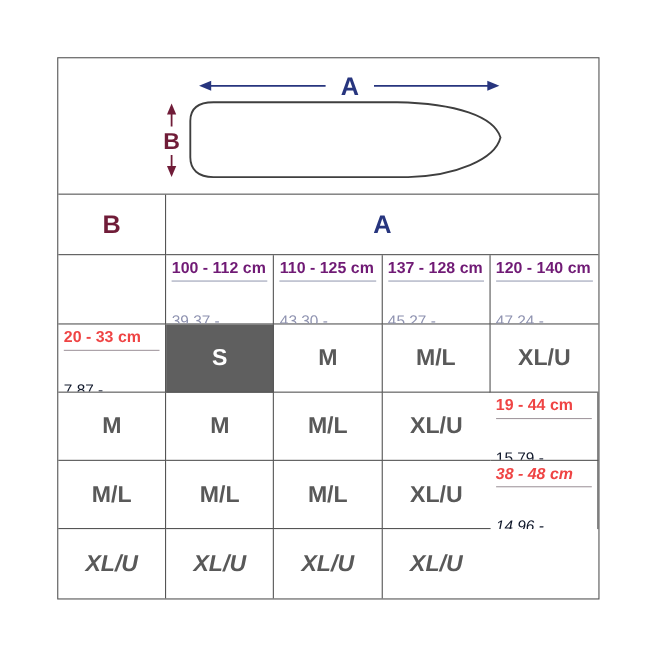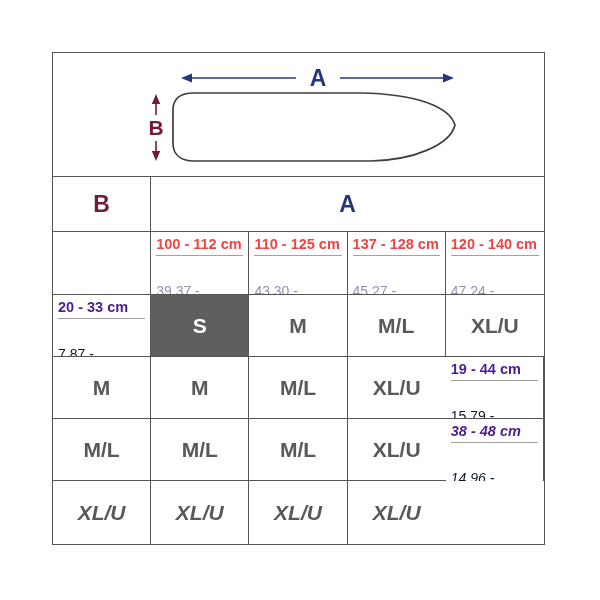--- a/index.html
+++ b/index.html
@@ -29,22 +29,22 @@
     display: flex; align-items: center; justify-content: center;
     font-size: 23px; font-weight: bold;
   }
   .hB { color: #701c38; }
   .hA { grid-column: 2 / -1; color: #27357e; }
   .colhead, .rowhead { padding: 4px 3px 0 5px; }
   .cm-range {
     font-size: 14.5px; font-weight: 600; white-space: nowrap;
     border-bottom: 1.2px solid #a39aa0; padding-bottom: 3px; margin-right: 2px;
   }
-  .colhead .cm-range { color: #ef4444; border-bottom-color: #9aa0b5; }
-  .rowhead .cm-range { color: #4c1d95; }
+  .colhead .cm-range { color: #701a75; border-bottom-color: #9aa0b5; }
+  .rowhead .cm-range { color: #ef4444; }
   .inch-range { font-size: 14px; line-height: 1.35; padding-top: 2px; margin-top: 24px; }
   .colhead .inch-range { color: #8e92b0; max-width: 78px; }
   .rowhead .inch-range { color: #0f172a; max-width: 72px; }
   .val {
     display: flex; align-items: center; justify-content: center;
     font-size: 21px; font-weight: bold; color: #595959;
   }
   .val.sel { background: #5f5f5f; color: #ffffff; }
   svg text { font-family: "Liberation Sans", "DejaVu Sans", sans-serif; }
 </style>

